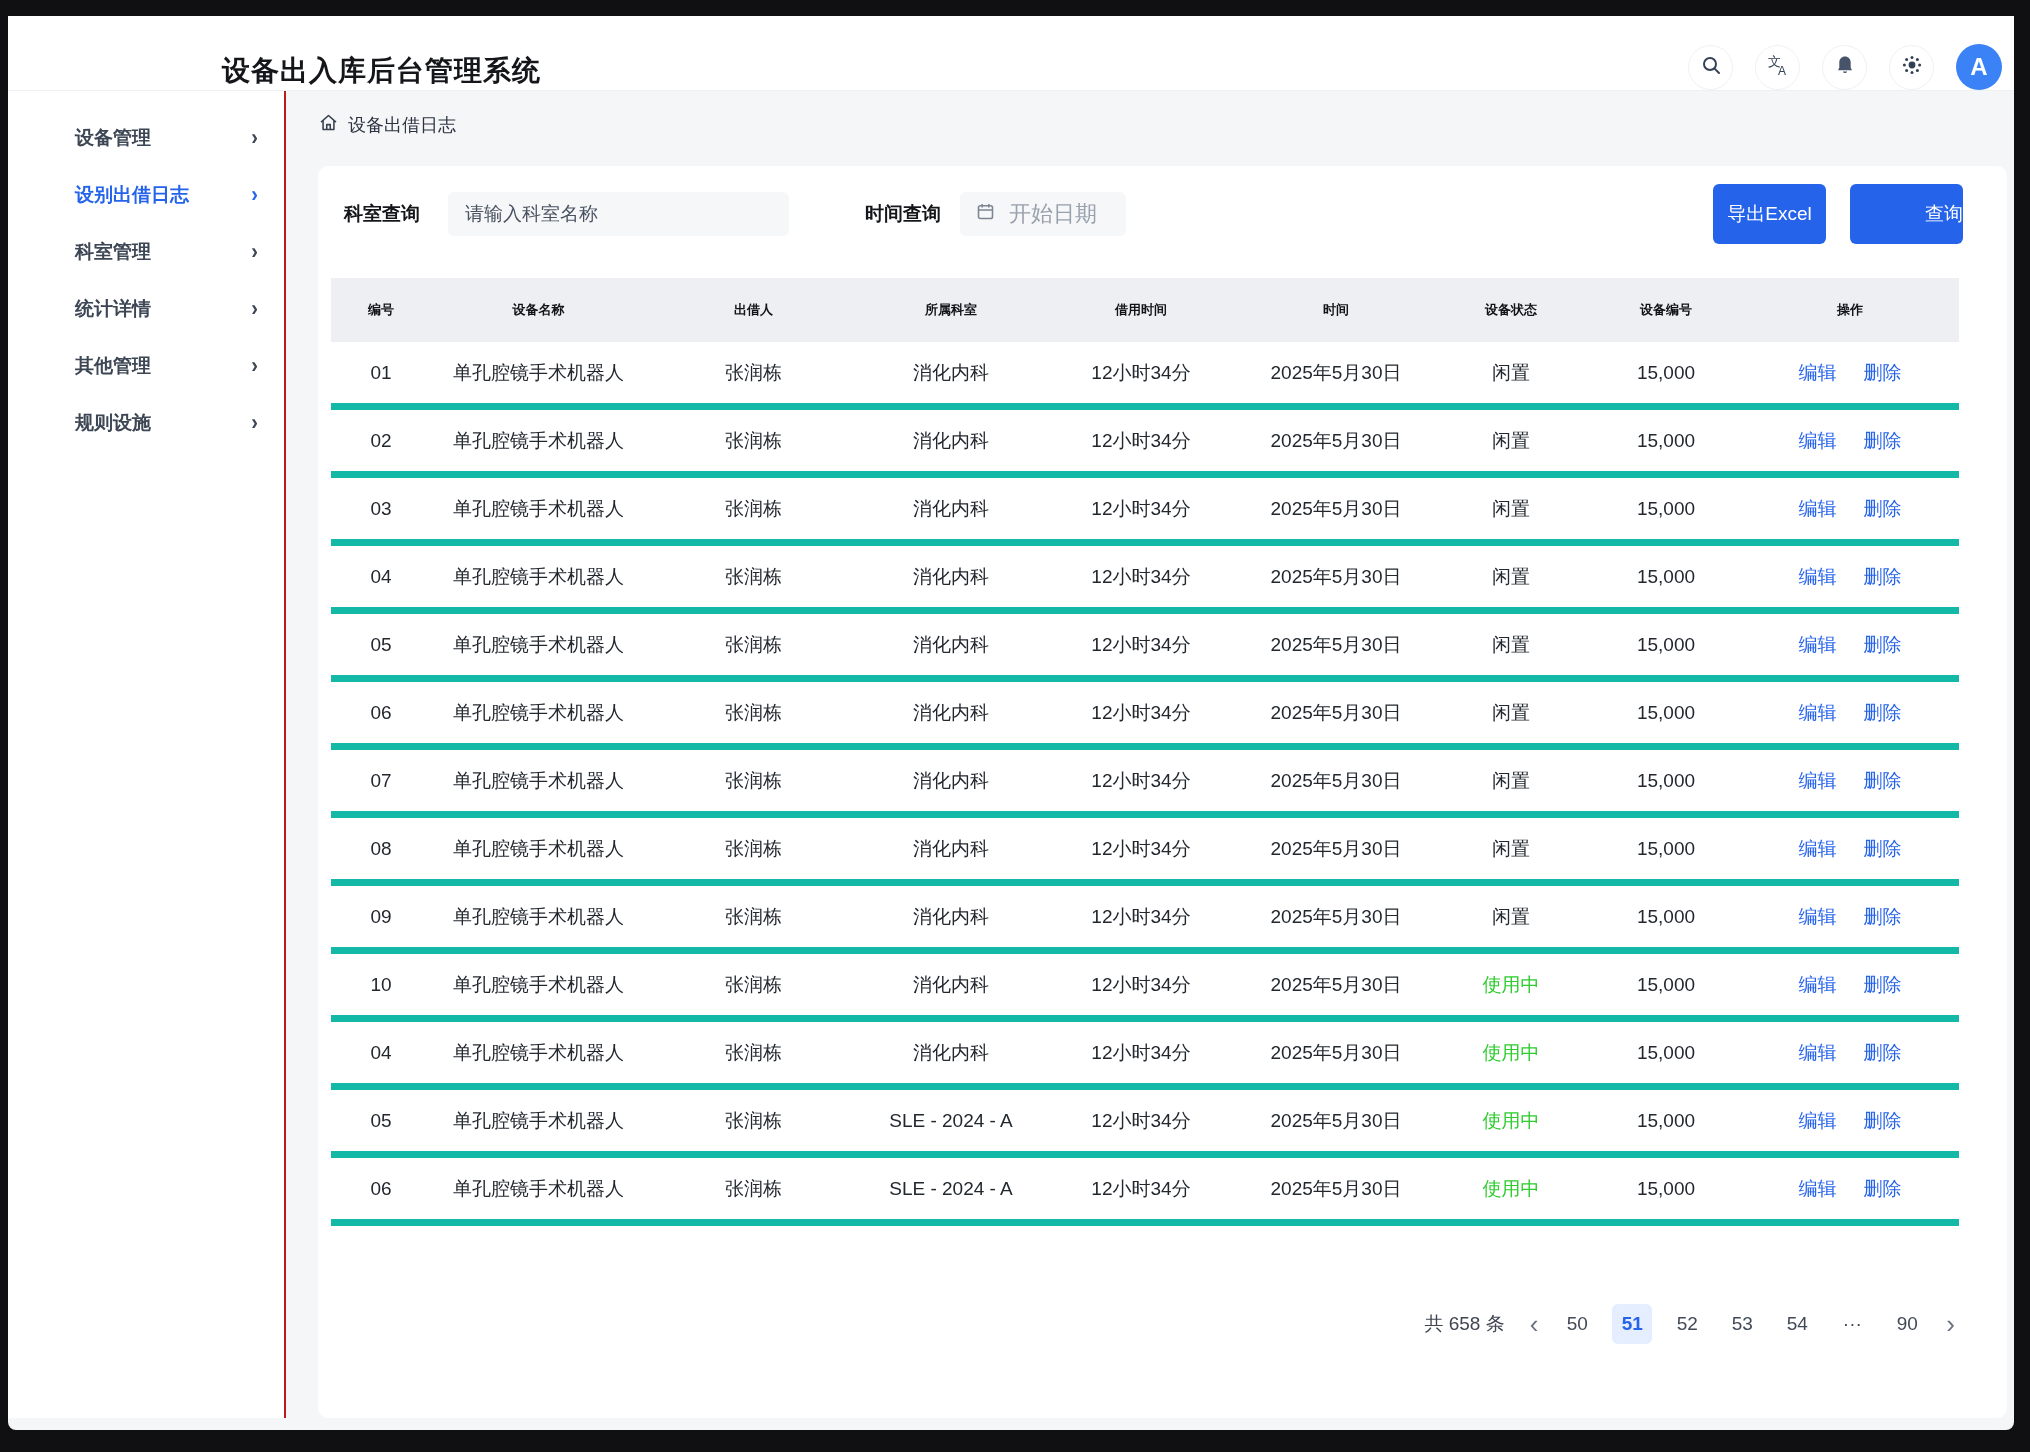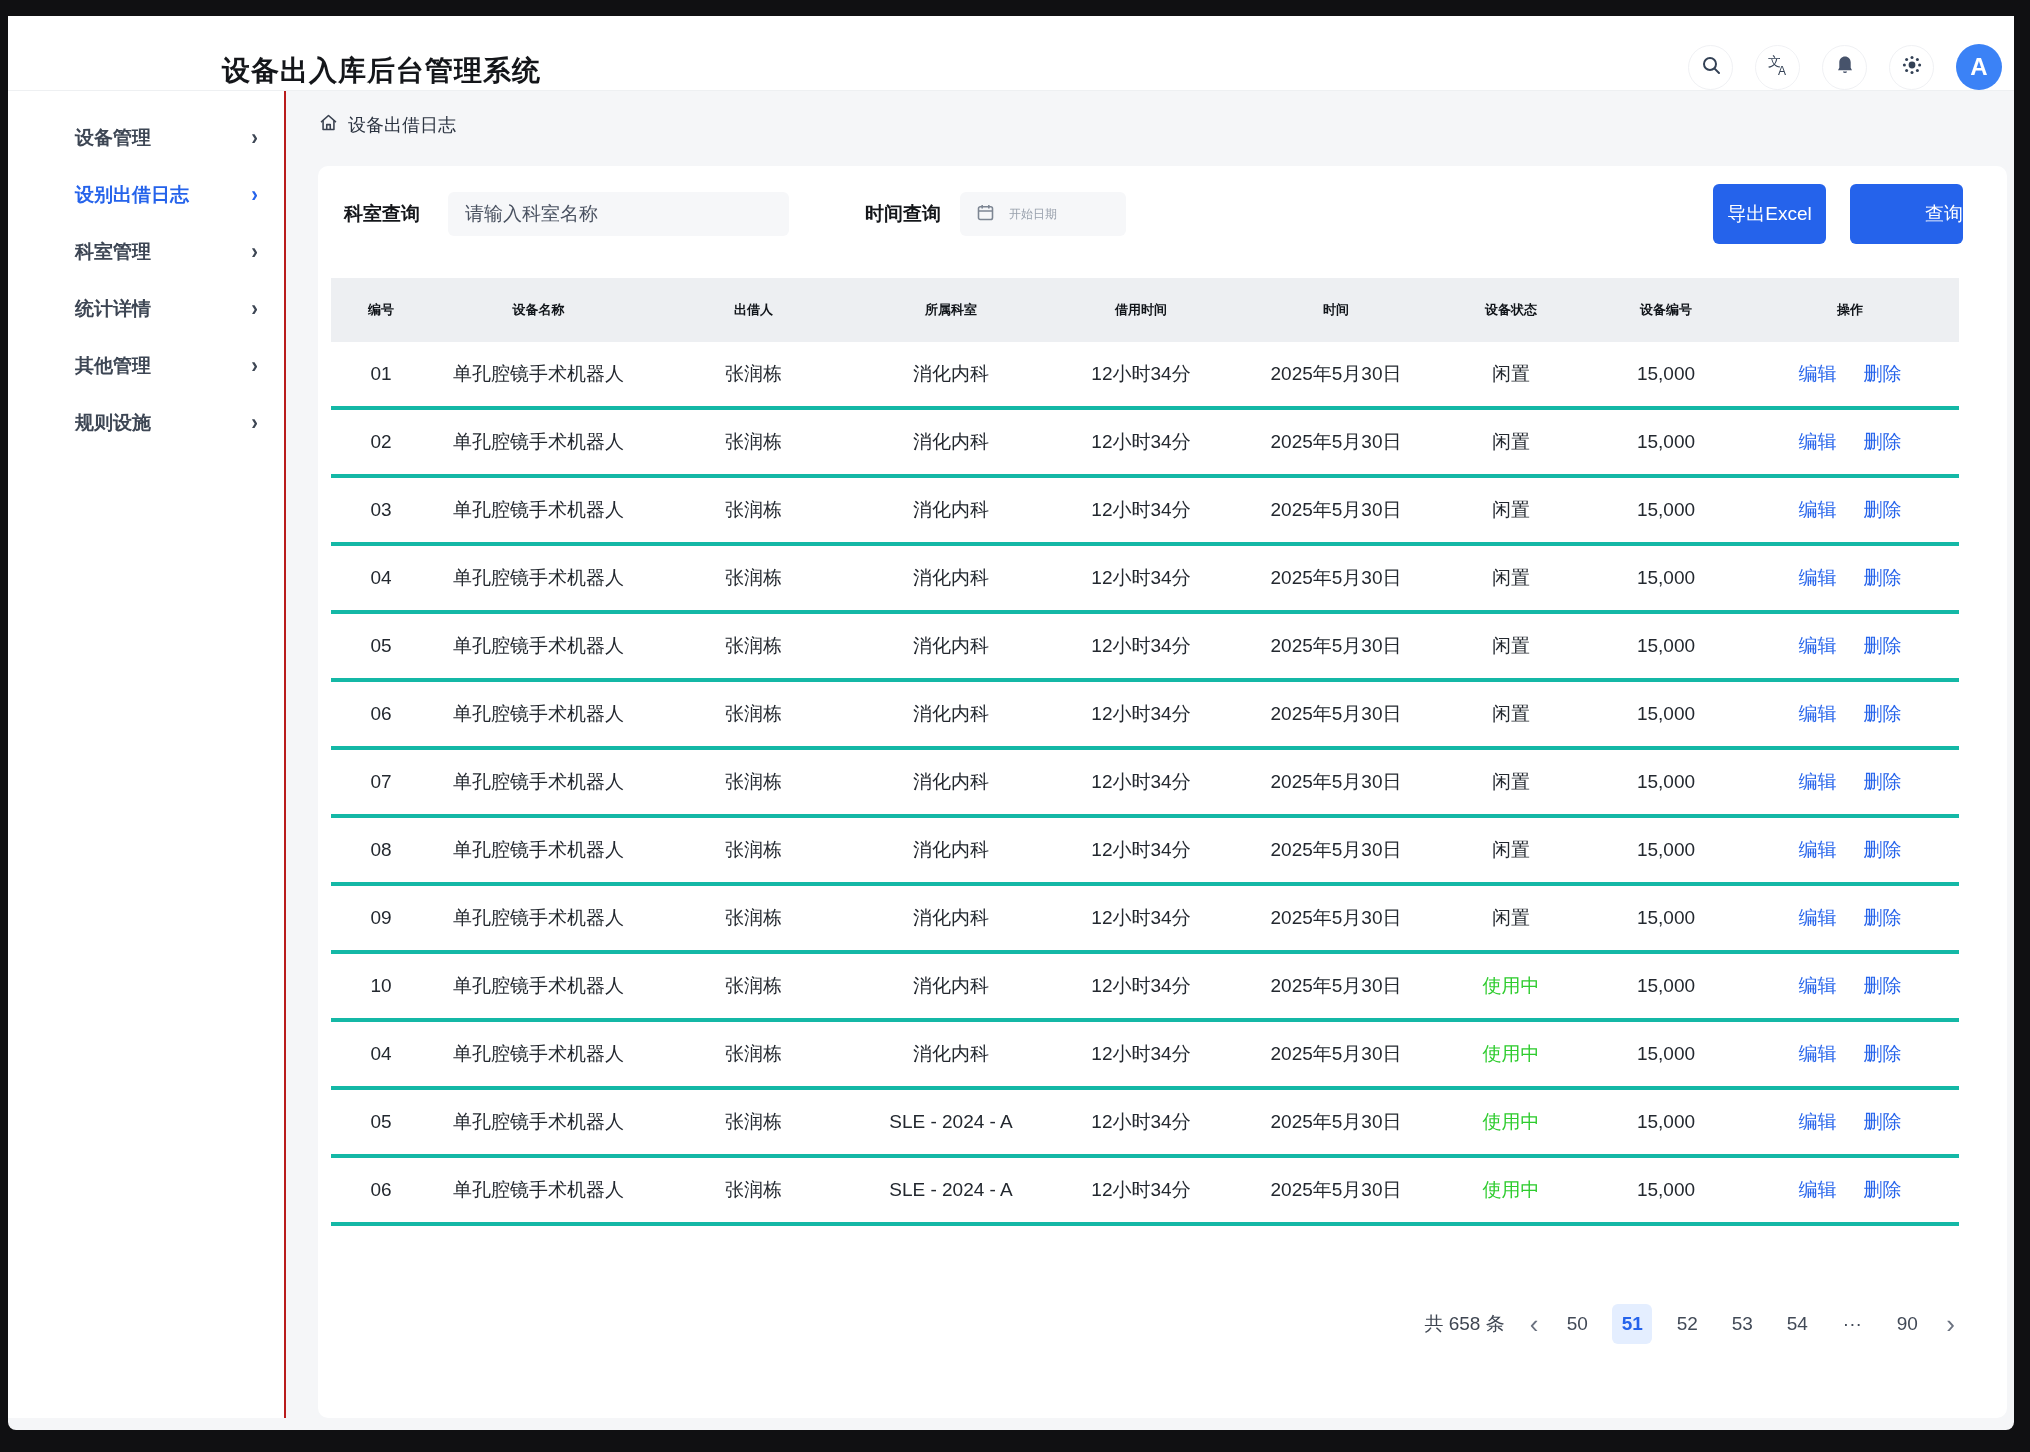--- a/index.html
+++ b/index.html
@@ -29,31 +29,31 @@
   .card { position:absolute; left:32px; right:7px; top:75px; bottom:12px; background:#fff; border-radius:10px; }
 
   
   .filters { display:flex; align-items:center; height:44px; margin:26px 44px 0 26px; }
   .flabel { font-size:19px; font-weight:700; color:#14161a; white-space:nowrap; }
   .dept-input { margin-left:28px; width:341px; height:44px; background:#f6f7f9; border:none; outline:none; border-radius:6px; padding:0 17px; font-size:19px; color:#1f2937; font-family:inherit; }
   .dept-input::placeholder { color:#4a5261; opacity:1; }
   .time-label { margin-left:76px; }
   .datebox { margin-left:19px; width:166px; height:44px; background:#f6f7f9; border-radius:6px; display:flex; align-items:center; gap:13px; padding:0 15px; cursor:pointer; }
   .datebox svg { width:21px; height:21px; }
-  .datebox span { font-size:12px; color:#99a1ad; }
+  .datebox span { font-size:22px; color:#99a1ad; }
   .spacer { flex:1; }
   .btn { width:113px; height:60px; border:none; border-radius:6px; background:var(--accent,#2563eb); color:#fff; font-size:19px; font-family:inherit; cursor:pointer; }
   .btn + .btn { margin-left:24px;text-align:right; }
 
   
   .table { margin:42px 48px 0 13px; }
   .thead, .trow { display:grid; grid-template-columns:100px 215px 215px 180px 200px 190px 160px 150px 1fr; align-items:center; }
   .thead { height:64px; background:#edeff2; font-size:13px; font-weight:700; color:#101419; }
   .thead div { text-align:center; }
-  .trow { height:68px; border-bottom:4px solid #14b8a6; font-size:19px; color:#23282f; }
+  .trow { height:68px; border-bottom:7px solid #14b8a6; font-size:19px; color:#23282f; }
   .trow div { text-align:center; }
   .actions { display:flex; justify-content:center; gap:27px; }
   .link { color:var(--accent,#2563eb); cursor:pointer; }
 
   
   .pagination { display:flex; align-items:center; justify-content:flex-end; margin:78px 48px 12px 0; gap:15px; font-size:19px; color:#4b5563; }
   .pg-total { margin-right:6px; color:#3f4652; }
   .pg-arrow { font-size:26px; line-height:38px; color:#6b7280; cursor:pointer; padding:0 4px; }
   .pg-item { min-width:40px; height:40px; line-height:40px; text-align:center; border-radius:6px; color:#424a57; cursor:pointer; }
   .pg-item.active { background:var(--accent-bg,#e4eeff); color:var(--accent,#2563eb); font-weight:600; }

